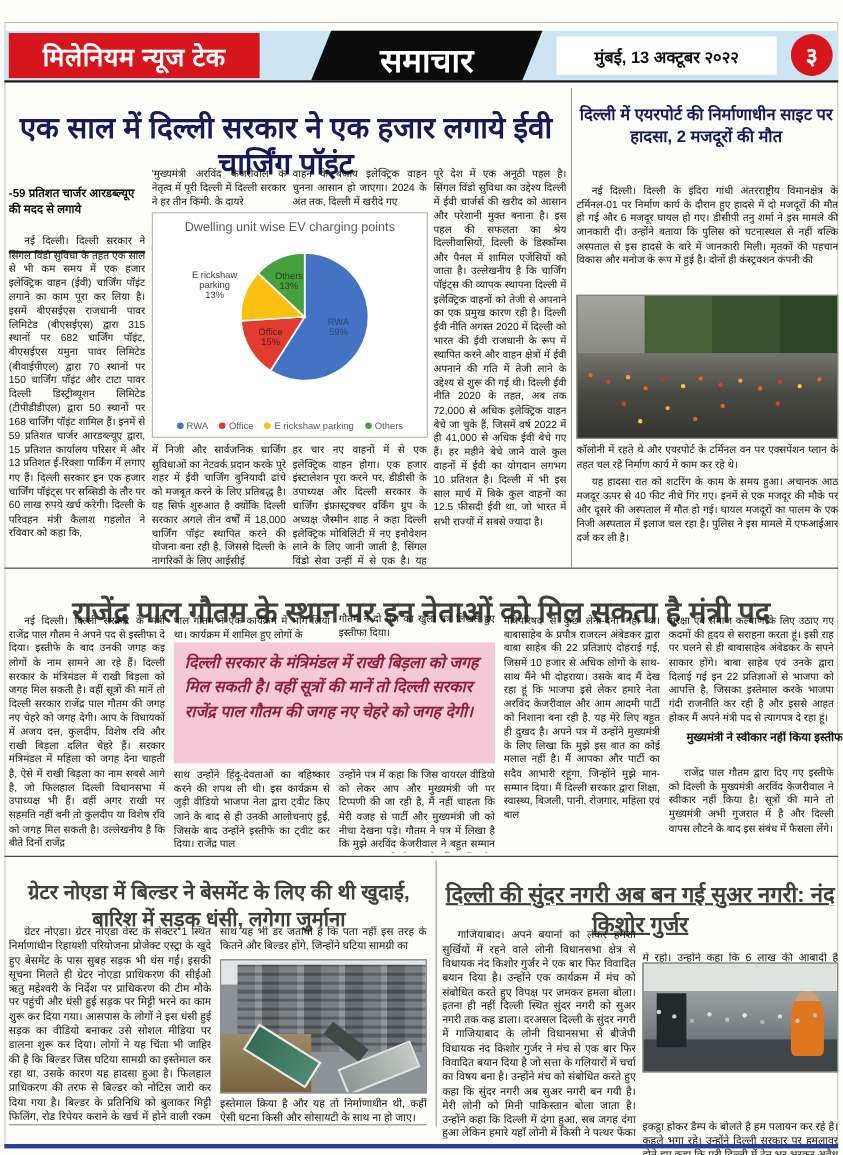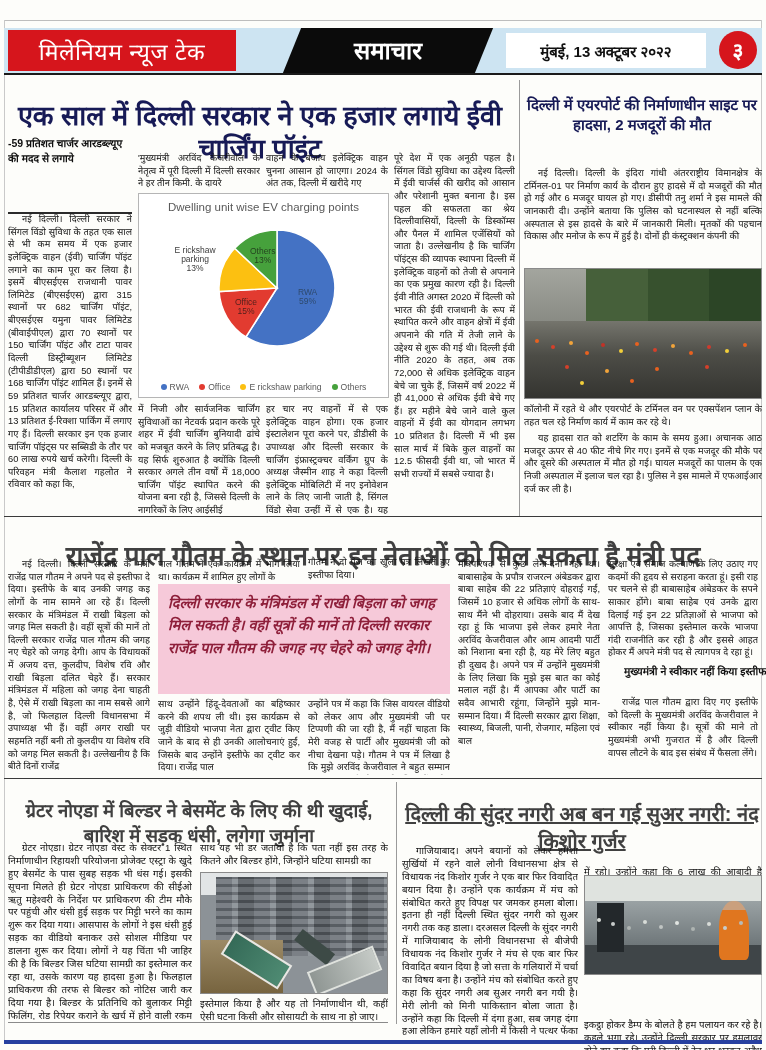--- a/index.html
+++ b/index.html
@@ -5,40 +5,40 @@
   html,body{margin:0;padding:0;}
   body{width:766px;height:1050px;background:#ffffff;font-family:"Liberation Sans","DejaVu Sans",sans-serif;}
   .page{position:relative;width:766px;height:1050px;background:#fdfdfa;overflow:hidden;}
   .rule-h{position:absolute;background:#3a3a3a;height:1px;}
   .rule-v{position:absolute;background:#9a9a9a;width:1px;}
   .rail{position:absolute;background:#c9c9c9;width:1px;top:20px;height:1024px;}
 
   
   .mast-strip{position:absolute;left:4px;top:28px;width:758px;height:45px;background:#cde4f2;border-bottom:2px solid #1a1a1a;}
   .brand-box{position:absolute;left:8px;top:30px;width:228px;height:41px;background:#d6151c;display:flex;align-items:center;justify-content:center;}
-  .brand-box span{color:#ffffff;font-weight:normal;font-size:23px;letter-spacing:.5px;}
+  .brand-box span{color:#ffffff;font-weight:bold;font-size:23px;letter-spacing:.5px;}
   .section-banner{position:absolute;left:292px;top:28px;width:192px;height:45px;background:#0b0b0b;transform:skewX(-22deg);}
-  .section-text{position:absolute;left:296px;top:33px;width:184px;text-align:center;color:#ffffff;font-weight:bold;font-size:24px;}
+  .section-text{position:absolute;left:296px;top:33px;width:184px;text-align:center;color:#ffffff;font-weight:bold;font-size:30px;}
   .date-box{position:absolute;left:506px;top:33px;width:200px;height:35px;background:#ffffff;display:flex;align-items:center;justify-content:center;font-weight:bold;font-size:15px;color:#111;}
   .page-badge{position:absolute;left:719px;top:31px;width:38px;height:38px;border-radius:50%;background:#d6151c;color:#fff;font-weight:bold;font-size:21px;display:flex;align-items:center;justify-content:center;}
 
   
   .hl{position:absolute;font-weight:bold;text-align:center;color:#171a56;}
   .hl-black{color:#404040;}
   .hl-ev{left:10px;top:82px;width:500px;font-size:27px;line-height:1.23;}
   .hl-air{left:522px;top:83px;width:240px;font-size:15px;line-height:1.28;}
   .hl-min{left:10px;top:520px;width:746px;font-size:26.5px;line-height:1.1;}
   .hl-noida{left:8px;top:784px;width:382px;font-size:18.5px;line-height:1.35;}
   .hl-gurjar{left:402px;top:784px;width:360px;font-size:20px;line-height:1.35;text-decoration:underline;}
 
   
   .bt{position:absolute;font-size:9.3px;line-height:1.36;text-align:justify;color:#141414;overflow:hidden;}
   .bt-lg{font-size:9.7px;line-height:1.33;}
   .indent{text-indent:14px;}
-  .standfirst{position:absolute;left:8px;top:136px;width:124px;height:54px;font-weight:bold;font-size:10.5px;line-height:1.45;color:#101010;border-bottom:2px solid #2b2b2b;padding-bottom:22px;overflow:hidden;}
+  .standfirst{position:absolute;left:8px;top:169px;width:124px;height:54px;font-weight:bold;font-size:10.5px;line-height:1.45;color:#101010;border-bottom:2px solid #2b2b2b;padding-bottom:5px;overflow:hidden;}
   .subhead-sm{position:absolute;font-weight:bold;font-size:10.6px;line-height:1.3;color:#101010;overflow:hidden;}
 
   
   .pullquote{position:absolute;left:158px;top:584px;width:292px;height:110px;background:#f6c9d9;color:#8e1f3a;font-weight:bold;font-style:italic;font-size:14.5px;line-height:1.55;padding:8px 10px;box-sizing:border-box;overflow:hidden;}
 
   
   .chart-box{position:absolute;left:138px;top:193px;width:251px;height:205px;background:#ffffff;border:1px solid #b5b5b5;box-sizing:border-box;}
   .chart-title{position:absolute;left:0;top:7px;width:100%;text-align:center;color:#595959;font-size:11.5px;}
   .chart-legend{position:absolute;left:0;bottom:5px;width:100%;display:flex;justify-content:center;gap:10px;font-size:8.6px;color:#595959;}
   .legend-item{display:inline-flex;align-items:center;gap:3px;}

